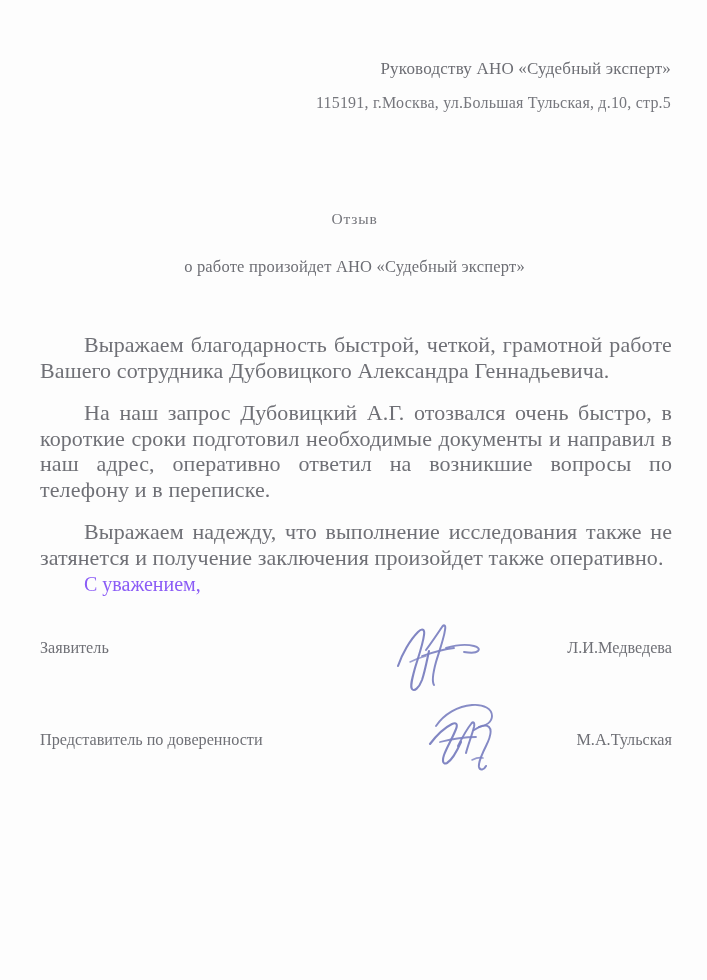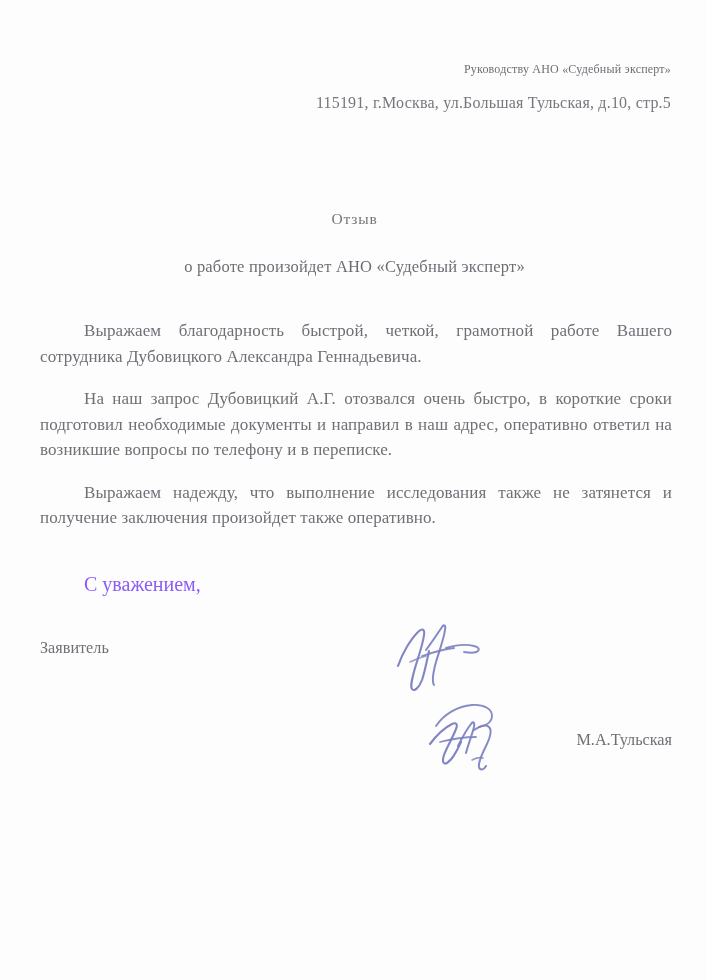--- a/index.html
+++ b/index.html
@@ -25,21 +25,21 @@
 
   
   .header {
     position: absolute;
     left: 38px;
     top: 52px;
     width: 633px;
     text-align: right;
   }
   .header-line {
-    font-size: 12px;
+    font-size: 17px;
     line-height: 34px;
     color: #6d6e74;
     letter-spacing: 0.2px;
     white-space: nowrap;
   }
   .header-line.addr {
     font-size: 16px;
     color: #76777d;
   }
 
@@ -66,22 +66,22 @@
   }
 
   
   .body {
     position: absolute;
     left: 40px;
     top: 318px;
     width: 632px;
   }
   .para {
-    margin: 0 0 17px 0;
-    font-size: 17px;
+    margin: 14px 0 17px 0;
+    font-size: 22px;
     line-height: 25.5px;
     text-align: justify;
     text-indent: 44px;
     color: #6f7076;
     letter-spacing: 0.1px;
   }
   .para:last-child { margin-bottom: 0; }
 
   
   .closing {
@@ -159,37 +159,39 @@
   <div class="body">
     <p class="para">Выражаем благодарность быстрой, четкой, грамотной работе Вашего сотрудника Дубовицкого Александра Геннадьевича.</p>
     <p class="para">На наш запрос Дубовицкий А.Г. отозвался очень быстро, в короткие сроки подготовил необходимые документы и направил в наш адрес, оперативно ответил на возникшие вопросы по телефону и в переписке.</p>
     <p class="para">Выражаем надежду, что выполнение исследования также не затянется и получение заключения произойдет также оперативно.</p>
   </div>
 
   <div class="closing">С уважением,</div>
 
   <div class="sig-row row1">
     <span class="sig-role">Заявитель</span>
+    <span class="sig-name">Л.И.Медведева</span>
   </div>
 
   <div class="ink one">
     <svg viewBox="0 0 100 76" xmlns="http://www.w3.org/2000/svg" fill="none" stroke="#7a7fc0" stroke-linecap="round" stroke-linejoin="round">
       <path d="M6 50 C10 38, 18 24, 26 16 C30 12, 33 13, 32 19
                C31 28, 26 42, 23 52 C20 63, 18 70, 20 73
                C22 76, 27 72, 30 64 C33 55, 35 44, 37 35" stroke-width="2.1" opacity="0.95"></path>
       <path d="M34 34 C40 26, 46 17, 50 11 C52 8, 54 9, 53 14
                C52 22, 47 36, 44 46 C41 57, 40 66, 42 69" stroke-width="2" opacity="0.92"></path>
       <path d="M30 40 C42 36, 54 33, 62 32" stroke-width="1.8" opacity="0.9"></path>
       <path d="M54 32 C64 29, 74 28, 82 30 C86 31, 88 33, 86 35
                C84 37, 78 37, 72 36" stroke-width="1.9" opacity="0.9"></path>
       <path d="M18 46 C24 43, 30 41, 34 40" stroke-width="1.5" opacity="0.75"></path>
     </svg>
   </div>
 
   <div class="sig-row row2">
+    <span class="sig-role">Представитель по доверенности</span>
     <span class="sig-name">М.А.Тульская</span>
   </div>
 
   <div class="ink two">
     <svg viewBox="0 0 100 74" xmlns="http://www.w3.org/2000/svg" fill="none" stroke="#7a7fc0" stroke-linecap="round" stroke-linejoin="round">
       <path d="M14 26 C22 14, 36 6, 50 5 C62 4, 70 9, 70 16
                C70 22, 64 26, 57 27" stroke-width="1.9" opacity="0.9"></path>
       <path d="M8 44 C14 36, 22 28, 30 24 C34 22, 36 24, 34 29
                C31 37, 25 47, 22 55 C20 61, 21 65, 25 63
                C30 60, 35 51, 39 42" stroke-width="2.1" opacity="0.95"></path>

